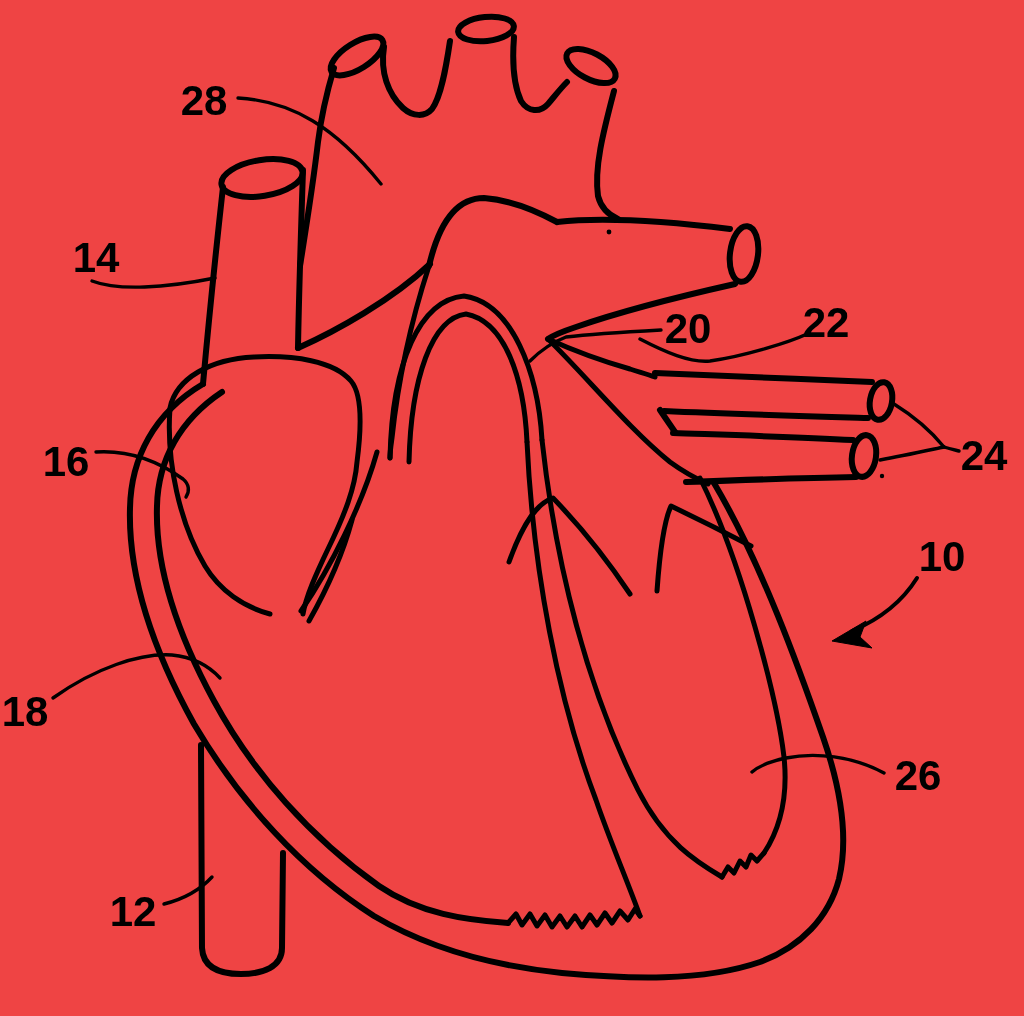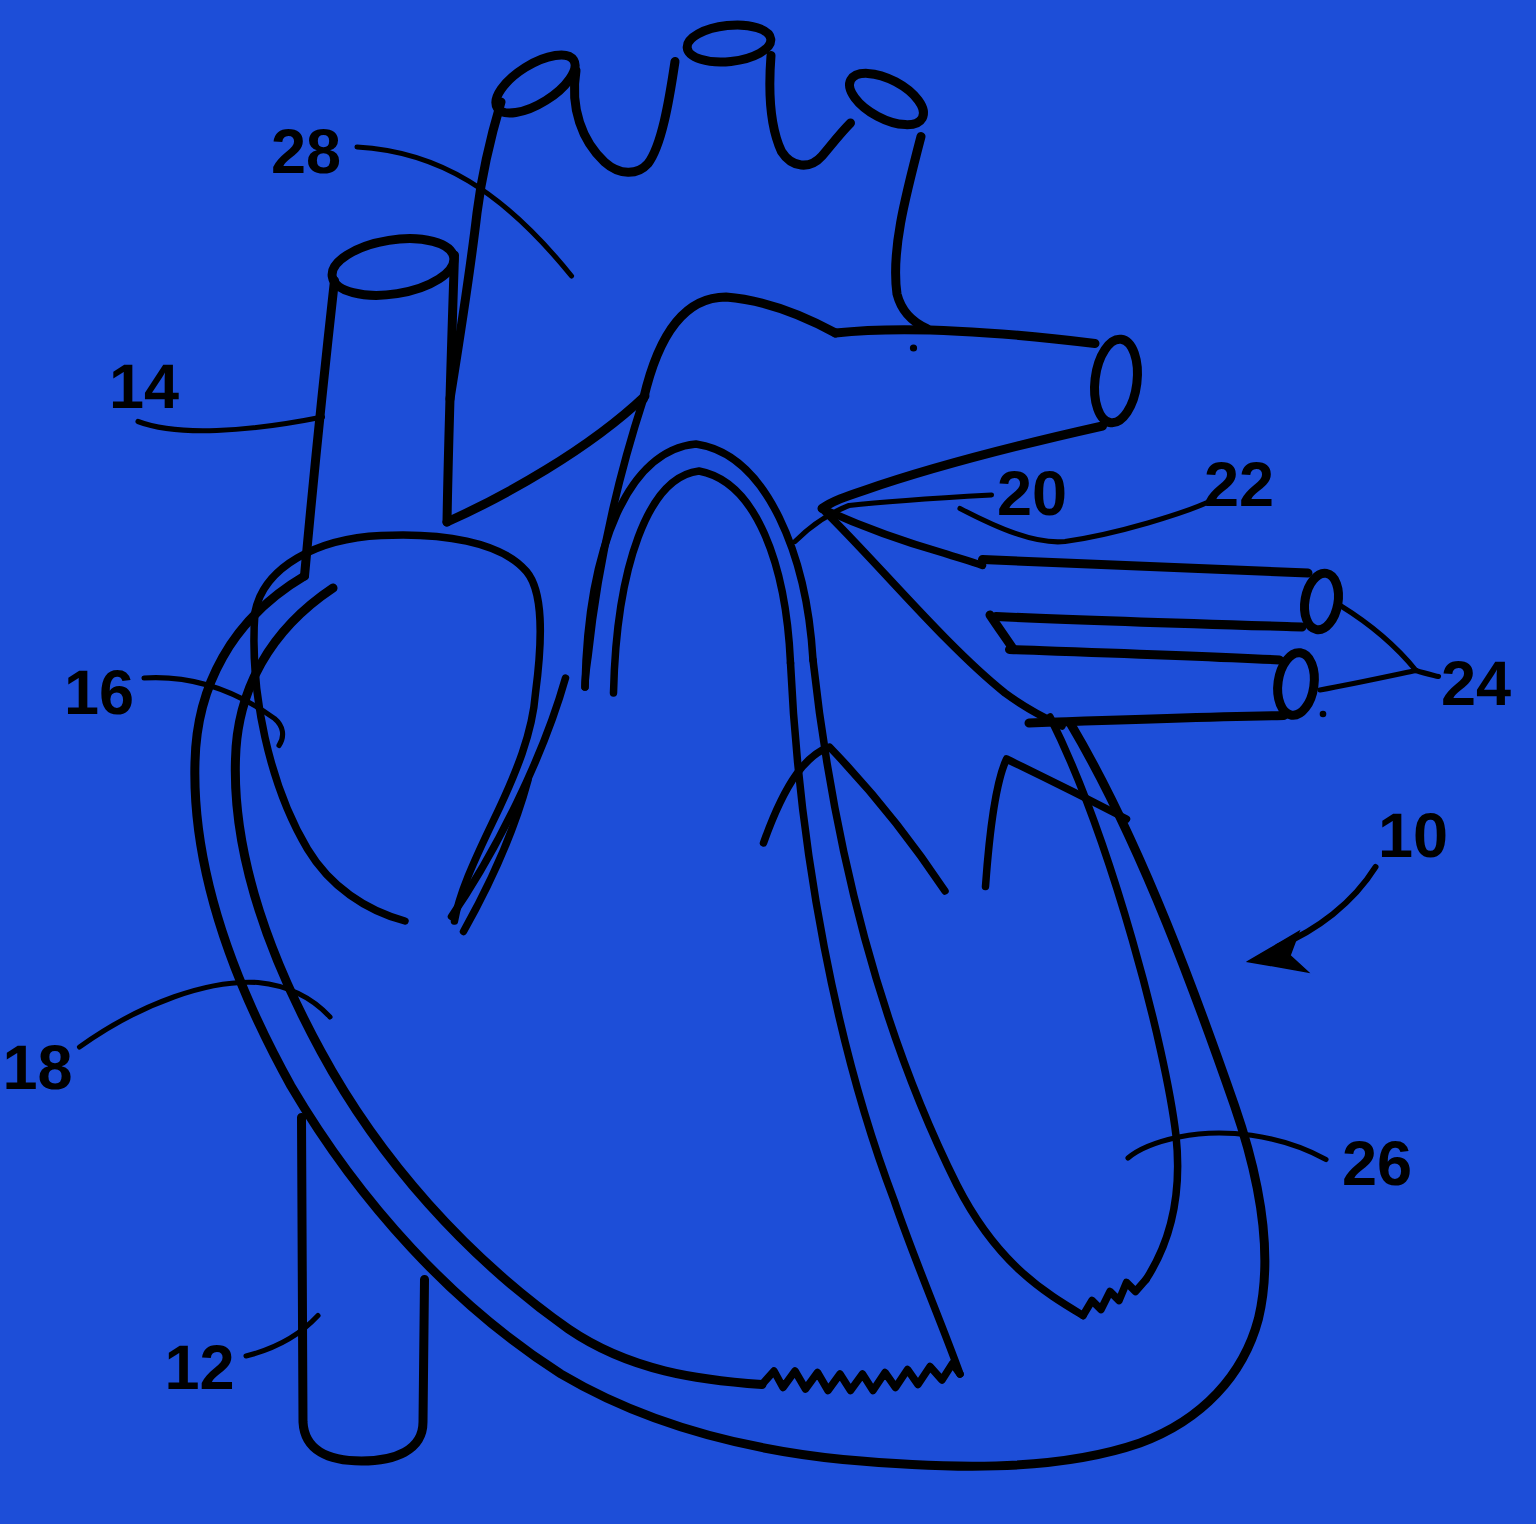--- a/index.html
+++ b/index.html
@@ -1,19 +1,19 @@
 <!DOCTYPE html>
 <html><head>
 <meta charset="utf-8">
 <style>
   html,body{margin:0;padding:0;background:#ffffff;}
   .stage{
     position:relative;
     width:1024px;height:1016px;
-    background:#1d4ed8;
+    background:#ef4444;
     overflow:hidden;
     font-family:"Liberation Sans", sans-serif;
   }
   svg{display:block;}
   .ink{stroke:#000000;fill:none;stroke-linecap:round;stroke-linejoin:round;}
   .wall{stroke-width:6;}
   .tube{stroke-width:6;}
   .inner{stroke-width:5;}
   .leader{stroke-width:3.4;}
   .num{

